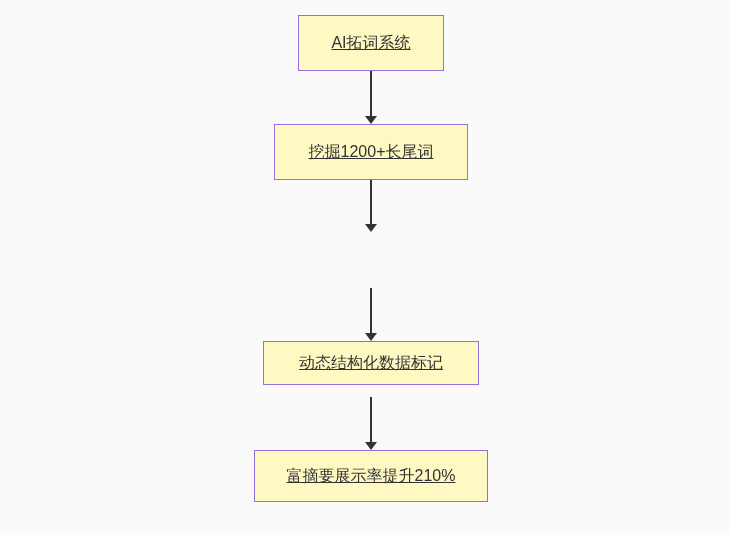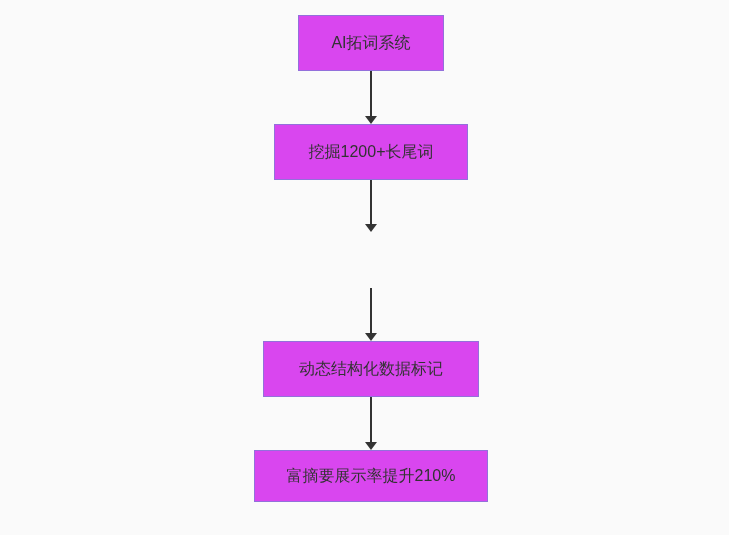--- a/index.html
+++ b/index.html
@@ -14,35 +14,36 @@
     position: relative;
     overflow: hidden;
   }
   .flowchart-canvas {
     position: absolute;
     inset: 0;
   }
   .flow-node {
     position: absolute;
     box-sizing: border-box;
-    background: #d946ef;
+    background: #fef9c3;
     border: 1px solid #9370DB;
     display: flex;
     align-items: center;
     justify-content: center;
     color: #333333;
     font-size: 16px;
     line-height: 1.2;
     text-align: center;
     white-space: nowrap;
+    text-decoration: underline;
   }
   #node-1 { left: 298px; top: 15px;  width: 146px; height: 56px; }
   #node-2 { left: 274px; top: 124px; width: 194px; height: 56px; }
   #node-3 { left: 261px; top: 232px; width: 220px; height: 56px; }
-  #node-4 { left: 263px; top: 341px; width: 216px; height: 56px; }
+  #node-4 { left: 263px; top: 341px; width: 216px; height: 44px; }
   #node-5 { left: 254px; top: 450px; width: 234px; height: 52px; }
 
   .edge-line {
     position: absolute;
     left: 370px;
     width: 2px;
     background: #333333;
   }
   #edge-line-1 { top: 71px;  height: 45px; }
   #edge-line-2 { top: 180px; height: 44px; }

